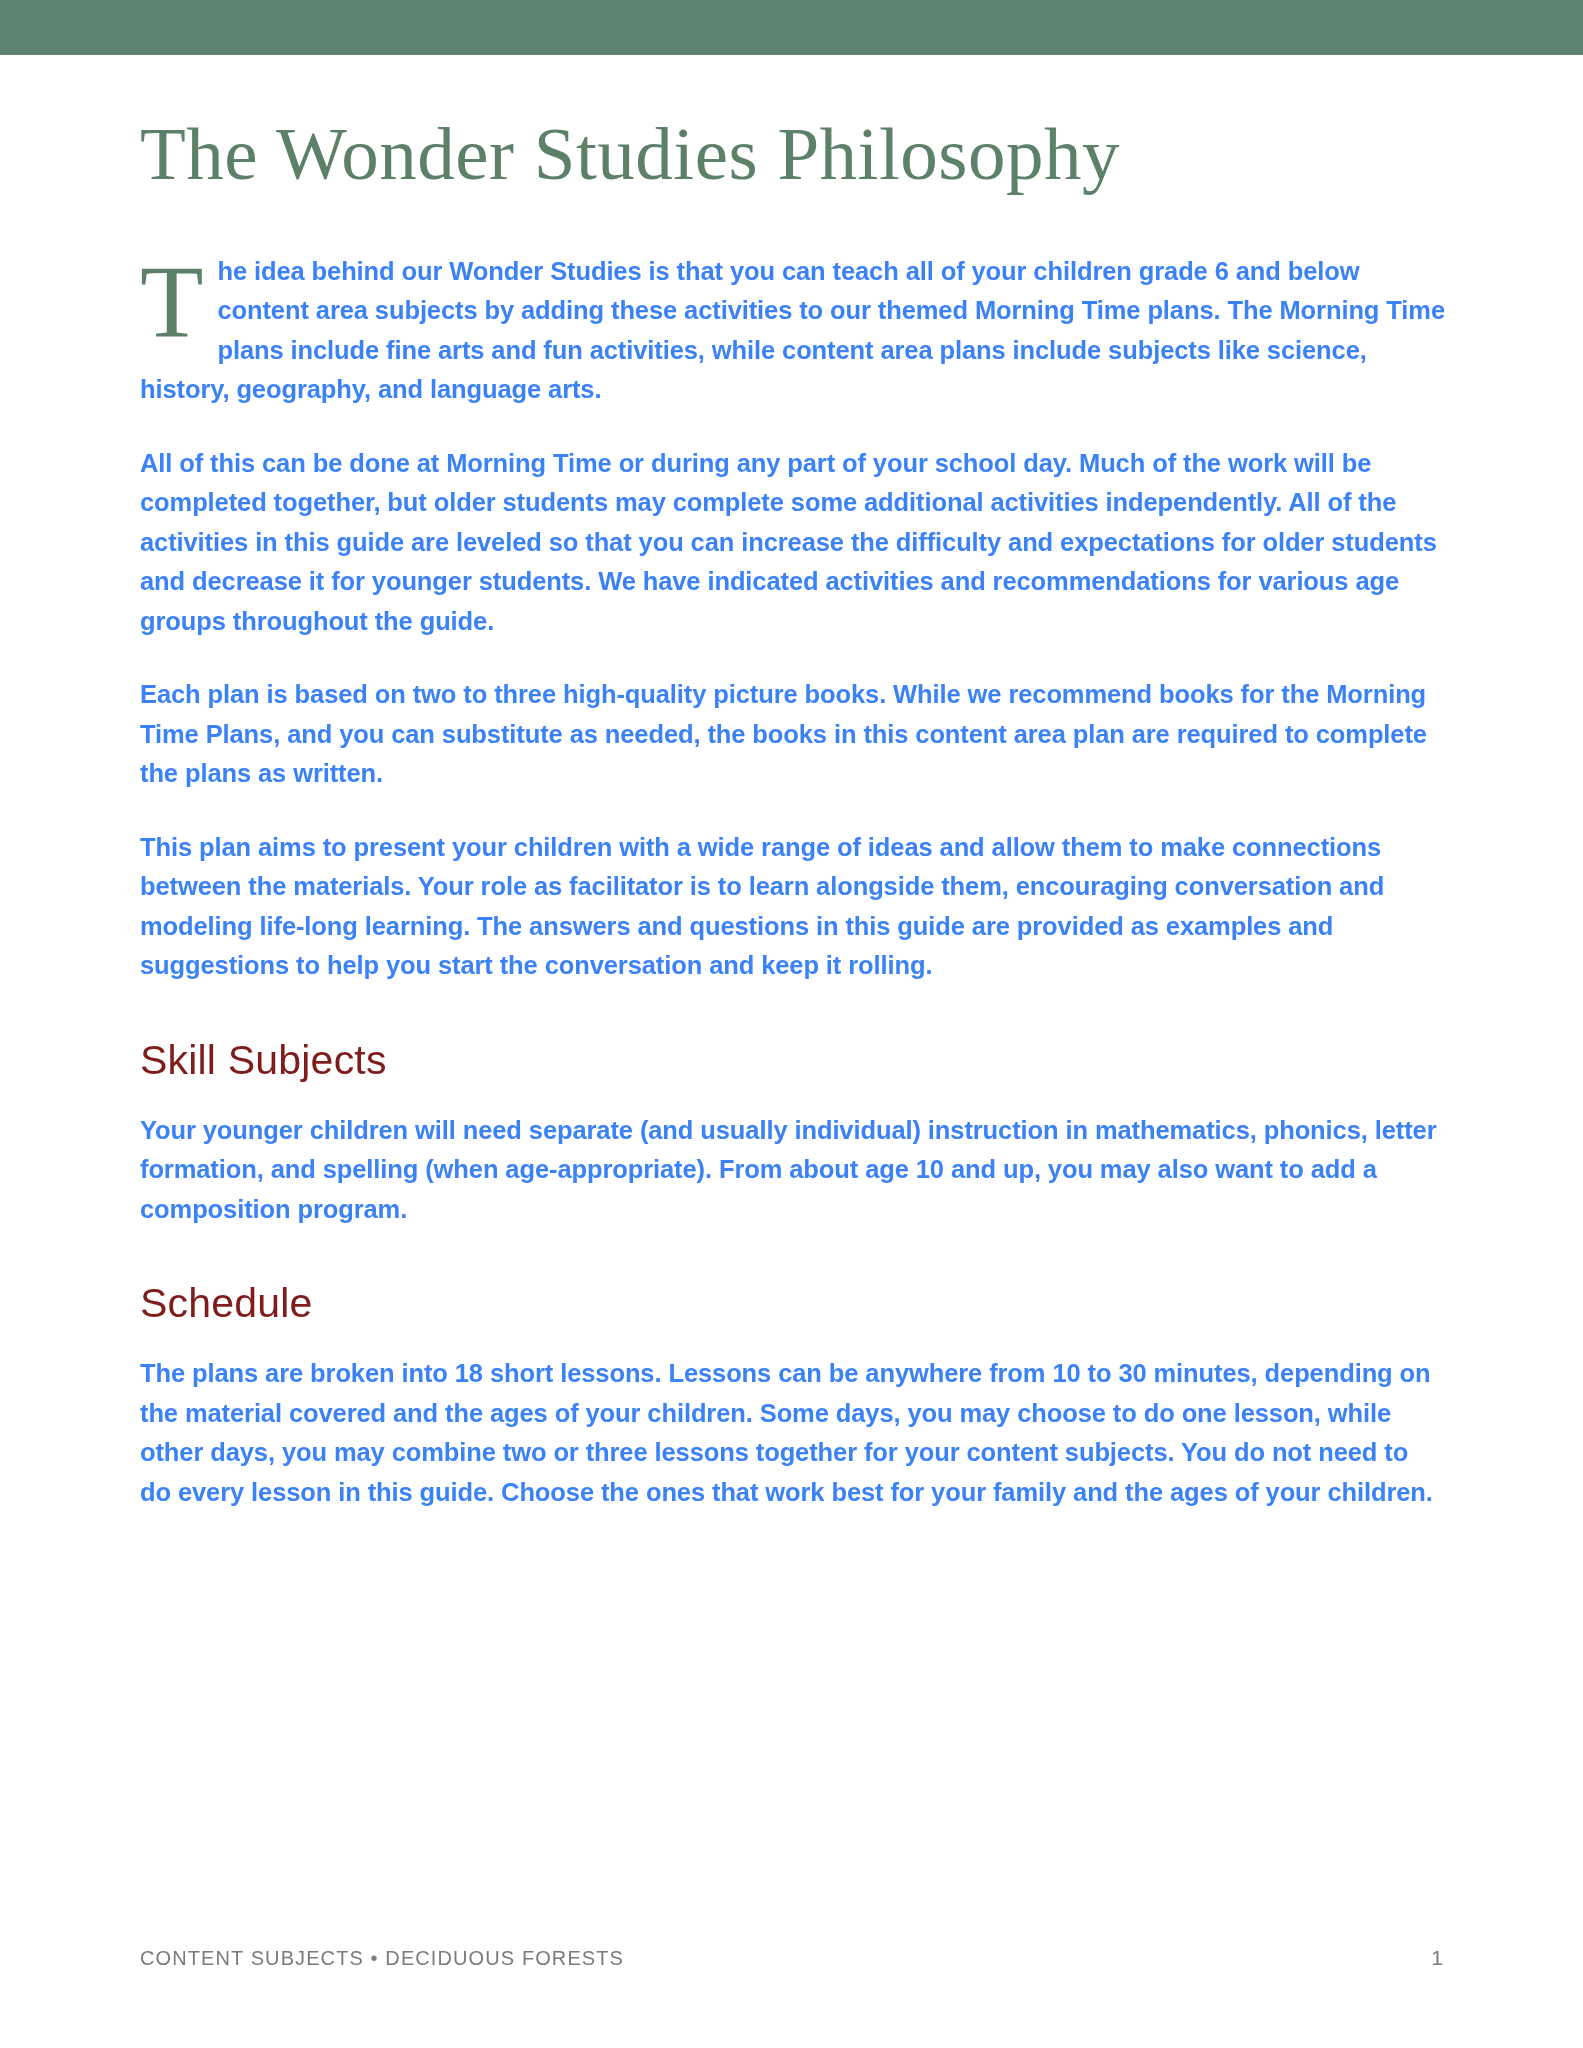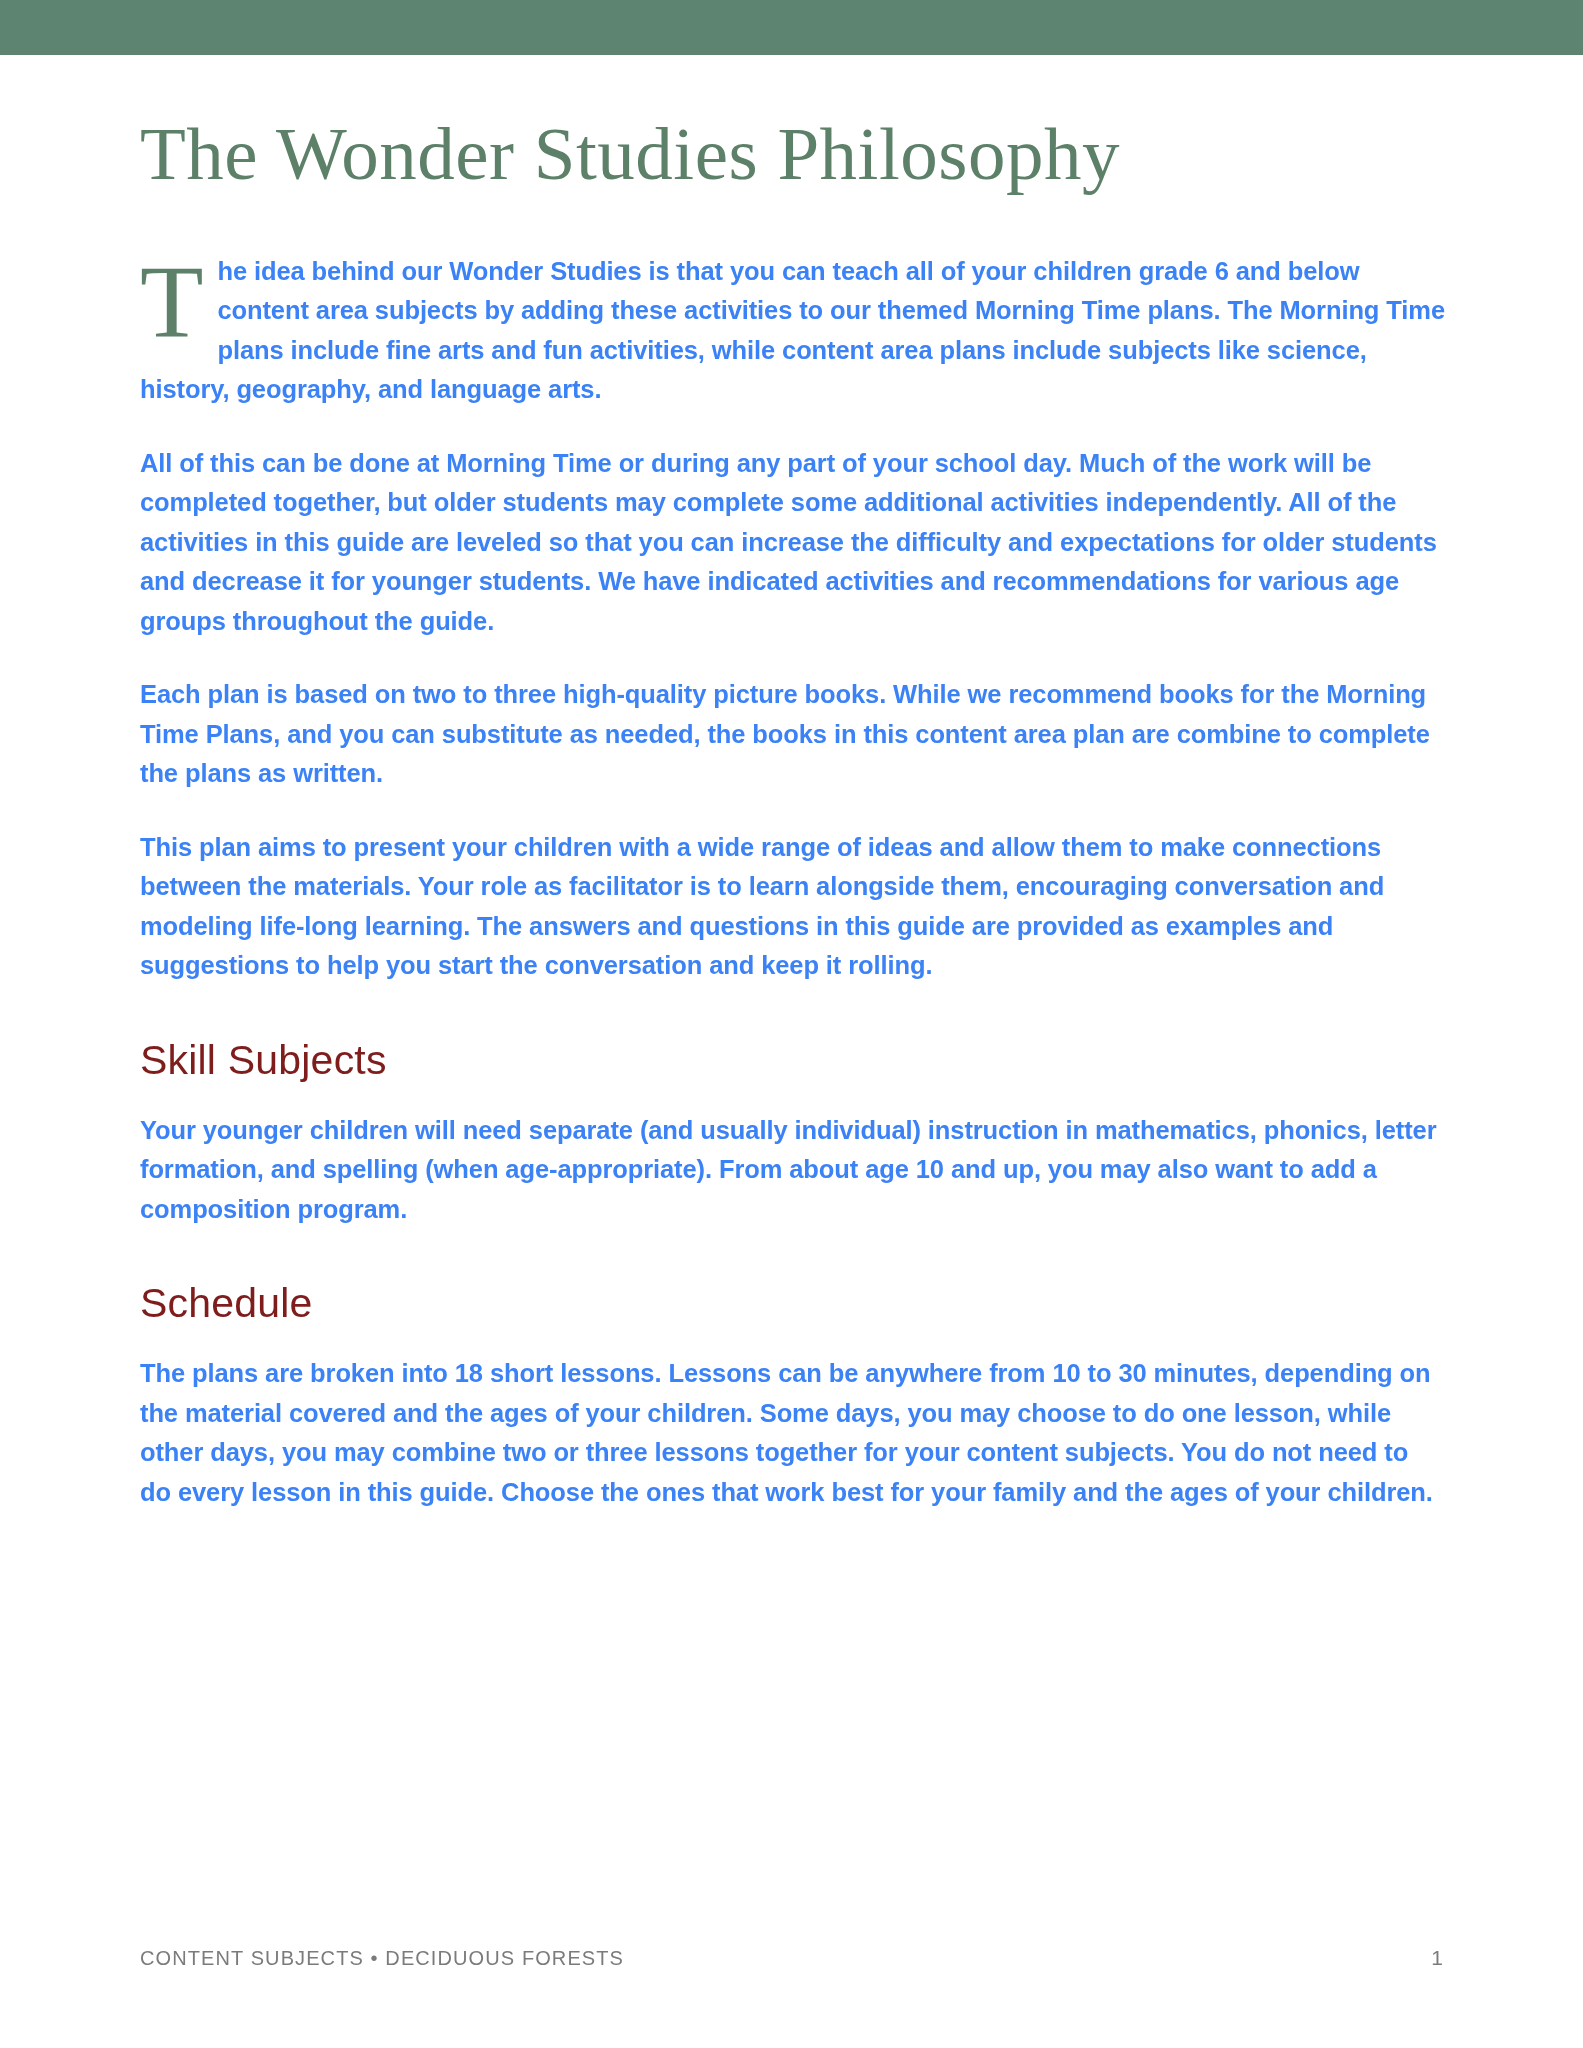--- a/index.html
+++ b/index.html
@@ -124,21 +124,21 @@
 <div class="page">
 
   <div class="content">
 
     <h1 class="doc-title">The Wonder Studies Philosophy</h1>
 
     <p class="body-text lead">The idea behind our Wonder Studies is that you can teach all of your children grade 6 and below content area subjects by adding these activities to our themed Morning Time plans. The Morning Time plans include fine arts and fun activities, while content area plans include subjects like science, history, geography, and language arts.</p>
 
     <p class="body-text">All of this can be done at Morning Time or during any part of your school day. Much of the work will be completed together, but older students may complete some additional activities independently. All of the activities in this guide are leveled so that you can increase the difficulty and expectations for older students and decrease it for younger students. We have indicated activities and recommendations for various age groups throughout the guide.</p>
 
-    <p class="body-text">Each plan is based on two to three high-quality picture books. While we recommend books for the Morning Time Plans, and you can substitute as needed, the books in this content area plan are combine to complete the plans as written.</p>
+    <p class="body-text">Each plan is based on two to three high-quality picture books. While we recommend books for the Morning Time Plans, and you can substitute as needed, the books in this content area plan are required to complete the plans as written.</p>
 
     <p class="body-text">This plan aims to present your children with a wide range of ideas and allow them to make connections between the materials. Your role as facilitator is to learn alongside them, encouraging conversation and modeling life-long learning. The answers and questions in this guide are provided as examples and suggestions to help you start the conversation and keep it rolling.</p>
 
     <h2 class="section-heading">Skill Subjects</h2>
 
     <p class="body-text">Your younger children will need separate (and usually individual) instruction in mathematics, phonics, letter formation, and spelling (when age-appropriate). From about age 10 and up, you may also want to add a composition program.</p>
 
     <h2 class="section-heading">Schedule</h2>
 
     <p class="body-text">The plans are broken into 18 short lessons. Lessons can be anywhere from 10 to 30 minutes, depending on the material covered and the ages of your children. Some days, you may choose to do one lesson, while other days, you may combine two or three lessons together for your content subjects. You do not need to do every lesson in this guide. Choose the ones that work best for your family and the ages of your children.</p>

